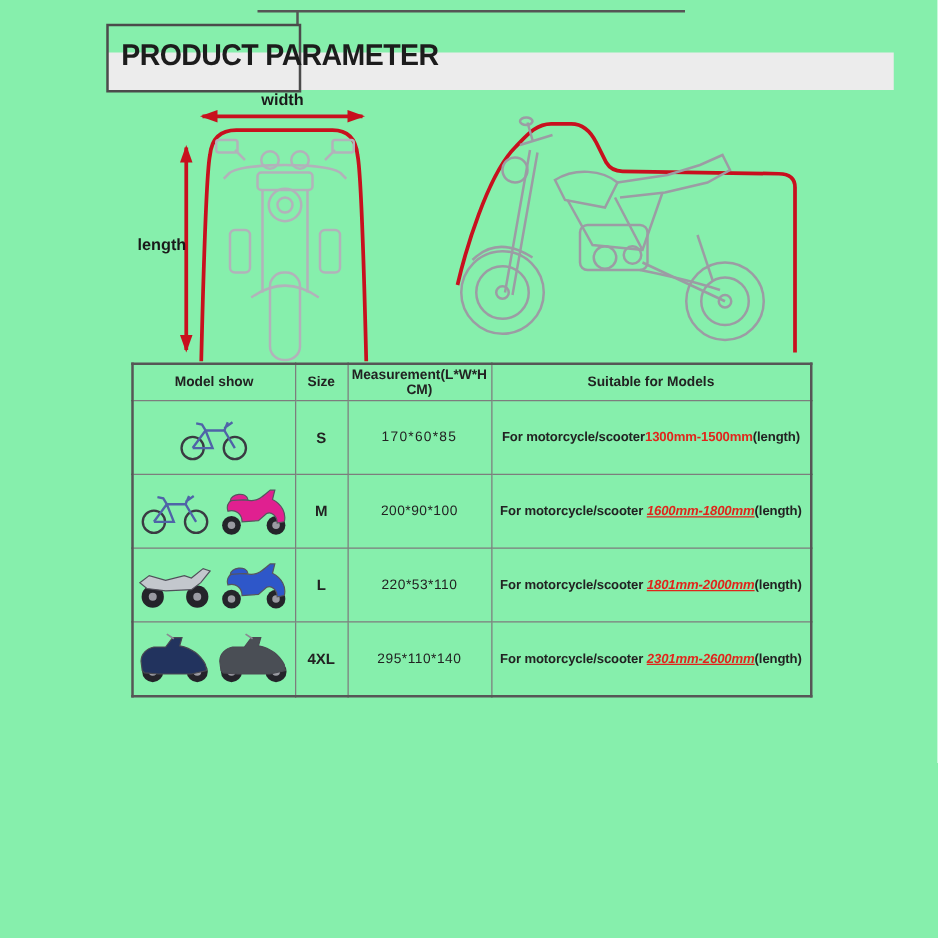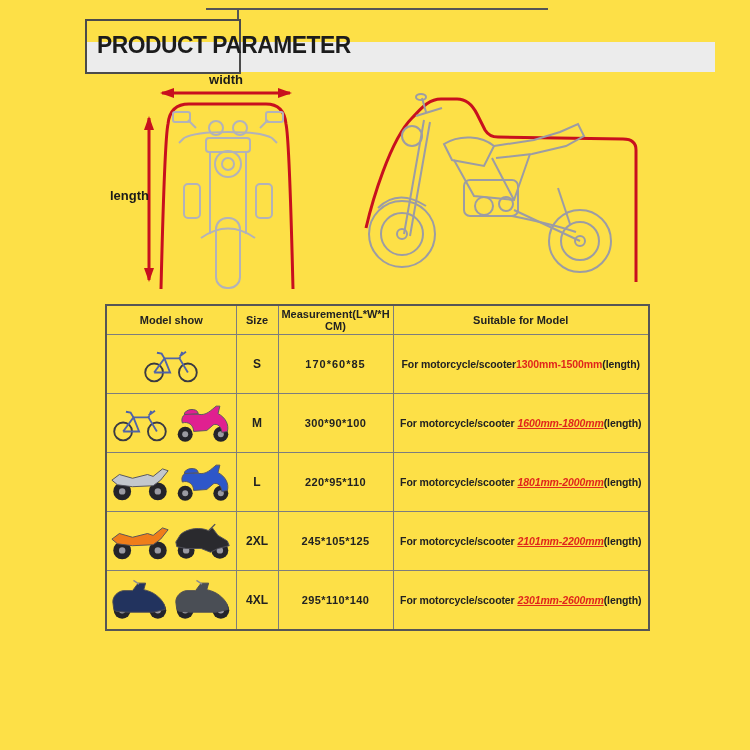--- a/index.html
+++ b/index.html
@@ -1,42 +1,42 @@
 <!DOCTYPE html>
 <html><head>
 <meta charset="utf-8">
 <style>
   html,body{margin:0;padding:0;background:#fff;}
-  #page{position:relative;width:750px;height:750px;background:#fde047;overflow:hidden;
+  #page{position:relative;width:750px;height:750px;background:#86efac;overflow:hidden;
         font-family:"Liberation Sans","DejaVu Sans",sans-serif;}
 
   
   .band{position:absolute;left:86px;top:42px;width:629px;height:30px;background:#ececec;}
   .title-box{position:absolute;left:85px;top:19px;width:152px;height:51px;border:2px solid #4b4b4b;}
   .frame-frag-h{position:absolute;left:206px;top:8px;width:342px;height:0;border-top:2px solid #555;}
   .frame-frag-v{position:absolute;left:237px;top:8px;width:0;height:12px;border-left:2px solid #555;}
   .page-title{position:absolute;left:97px;top:31px;font-size:24px;font-weight:800;color:#1c1c1c;
         letter-spacing:-0.5px;transform:scaleX(0.95);transform-origin:left center;white-space:nowrap;}
 
   
   .diag{position:absolute;}
   .lbl{position:absolute;font-size:13px;font-weight:700;color:#1a1a1a;}
   #width-label{left:193px;top:72px;width:66px;text-align:center;}
   #height-label{left:110px;top:188px;}
 
   
-  .spec-table{position:absolute;left:105px;top:304px;width:543px;border-collapse:collapse;
+  .spec-table{position:absolute;left:105px;top:290px;width:543px;border-collapse:collapse;
         table-layout:fixed;border:2px solid #565656;}
   .spec-table th,.spec-table td{border:1px solid #7d7d7d;padding:0;overflow:hidden;
         text-align:center;vertical-align:middle;color:#222;}
   .spec-table th{height:28px;font-size:11px;font-weight:700;}
   .spec-table tr.data-row{height:59px;}
   col.c-model{width:130px;} col.c-size{width:42px;} col.c-meas{width:115px;} col.c-suit{width:256px;}
   td.size-cell{font-size:12px;font-weight:700;}
-  td.meas-cell{font-size:11px;font-weight:700;letter-spacing:0.4px;white-space:nowrap;}
+  td.meas-cell{font-size:11px;font-weight:400;letter-spacing:0.4px;white-space:nowrap;}
   td.suit-cell{font-size:10.5px;font-weight:700;white-space:nowrap;letter-spacing:-0.1px;padding:16px 3px;}
   .red{color:#e0251b;}
   .it{font-style:italic;text-decoration:underline;}
   .veh-wrap{display:flex;align-items:center;justify-content:center;gap:3px;height:100%;}
   svg.veh{width:60px;height:44px;flex:0 0 auto;}
   .hidden-defs{position:absolute;width:0;height:0;overflow:hidden;}
 </style>
 </head>
 <body>
 
@@ -161,21 +161,21 @@
         <col class="c-model">
         <col class="c-size">
         <col class="c-meas">
         <col class="c-suit">
       </colgroup>
     <tbody>
         <tr>
       <th>Model show</th>
       <th>Size</th>
       <th>Measurement(L*W*H CM)</th>
-      <th>Suitable for Model</th>
+      <th>Suitable for Models</th>
     </tr>
 
     <tr class="data-row">
       <td>
             <div class="veh-wrap">
         <svg class="veh" viewBox="0 0 64 44" style="color:#4f63a8">
                 <use href="#v-bicycle"></use>
               </svg>
       </div>
           </td>
@@ -189,56 +189,41 @@
             <div class="veh-wrap">
         <svg class="veh" viewBox="0 0 64 44" style="color:#4f63a8">
                 <use href="#v-bicycle"></use>
               </svg>
         <svg class="veh" viewBox="0 0 64 44" style="color:#e02090">
                 <use href="#v-scooter"></use>
               </svg>
       </div>
           </td>
       <td class="size-cell">M</td>
-      <td class="meas-cell">300*90*100</td>
+      <td class="meas-cell">200*90*100</td>
       <td class="suit-cell"><span>For motorcycle/scooter </span><span class="red it">1600mm-1800mm</span><span>(length)</span></td>
     </tr>
 
     <tr class="data-row">
       <td>
             <div class="veh-wrap">
         <svg class="veh" viewBox="0 0 64 44" style="color:#c3c7cd">
                 <use href="#v-dirt"></use>
               </svg>
         <svg class="veh" viewBox="0 0 64 44" style="color:#2e57c9">
                 <use href="#v-scooter"></use>
               </svg>
       </div>
           </td>
       <td class="size-cell">L</td>
-      <td class="meas-cell">220*95*110</td>
+      <td class="meas-cell">220*53*110</td>
       <td class="suit-cell"><span>For motorcycle/scooter </span><span class="red it">1801mm-2000mm</span><span>(length)</span></td>
     </tr>
 
 
-    <tr class="data-row">
-      <td>
-            <div class="veh-wrap">
-        <svg class="veh" viewBox="0 0 64 44" style="color:#ef7d1a">
-                <use href="#v-dirt"></use>
-              </svg>
-        <svg class="veh" viewBox="0 0 64 44" style="color:#2a2a2e">
-                <use href="#v-sport"></use>
-              </svg>
-      </div>
-          </td>
-      <td class="size-cell">2XL</td>
-      <td class="meas-cell">245*105*125</td>
-      <td class="suit-cell"><span>For motorcycle/scooter </span><span class="red it">2101mm-2200mm</span><span>(length)</span></td>
-    </tr>
 
 
     <tr class="data-row">
       <td>
             <div class="veh-wrap">
         <svg class="veh" viewBox="0 0 64 44" style="color:#22335e">
                 <use href="#v-touring"></use>
               </svg>
         <svg class="veh" viewBox="0 0 64 44" style="color:#4a4e55">
                 <use href="#v-touring"></use>

